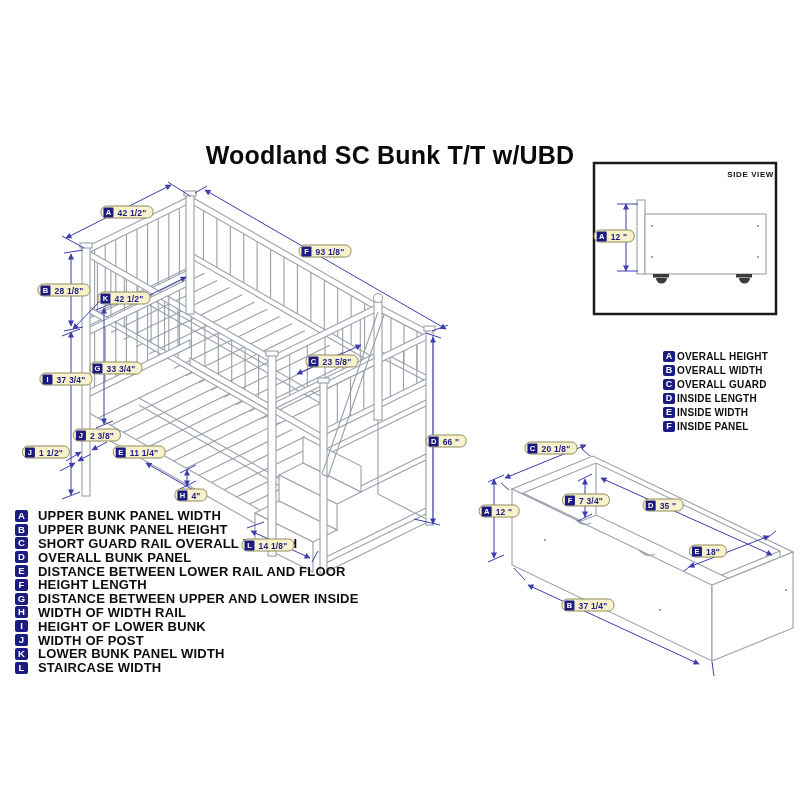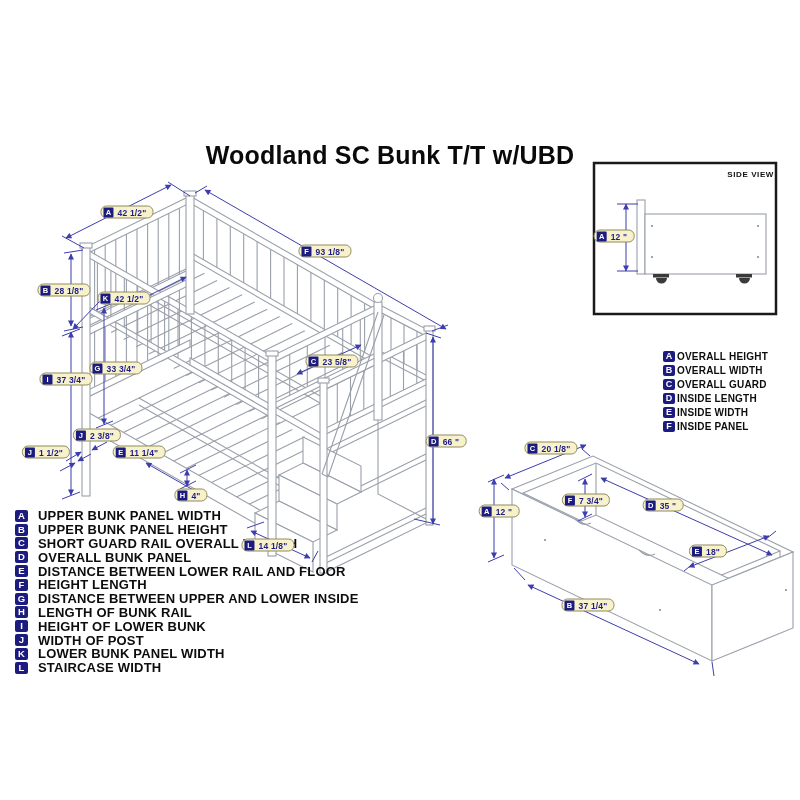--- a/index.html
+++ b/index.html
@@ -320,21 +320,21 @@
     <div class="lrow">
         <span class="lbadge">F</span>
         <span class="ltext">HEIGHT LENGTH</span>
       </div>
     <div class="lrow">
         <span class="lbadge">G</span>
         <span class="ltext">DISTANCE BETWEEN UPPER AND LOWER INSIDE</span>
       </div>
     <div class="lrow">
         <span class="lbadge">H</span>
-        <span class="ltext">LENGTH OF BUNK RAIL</span>
+        <span class="ltext">WIDTH OF WIDTH RAIL</span>
       </div>
     <div class="lrow">
         <span class="lbadge">I</span>
         <span class="ltext">HEIGHT OF LOWER BUNK</span>
       </div>
     <div class="lrow">
         <span class="lbadge">J</span>
         <span class="ltext">WIDTH OF POST</span>
       </div>
     <div class="lrow">

